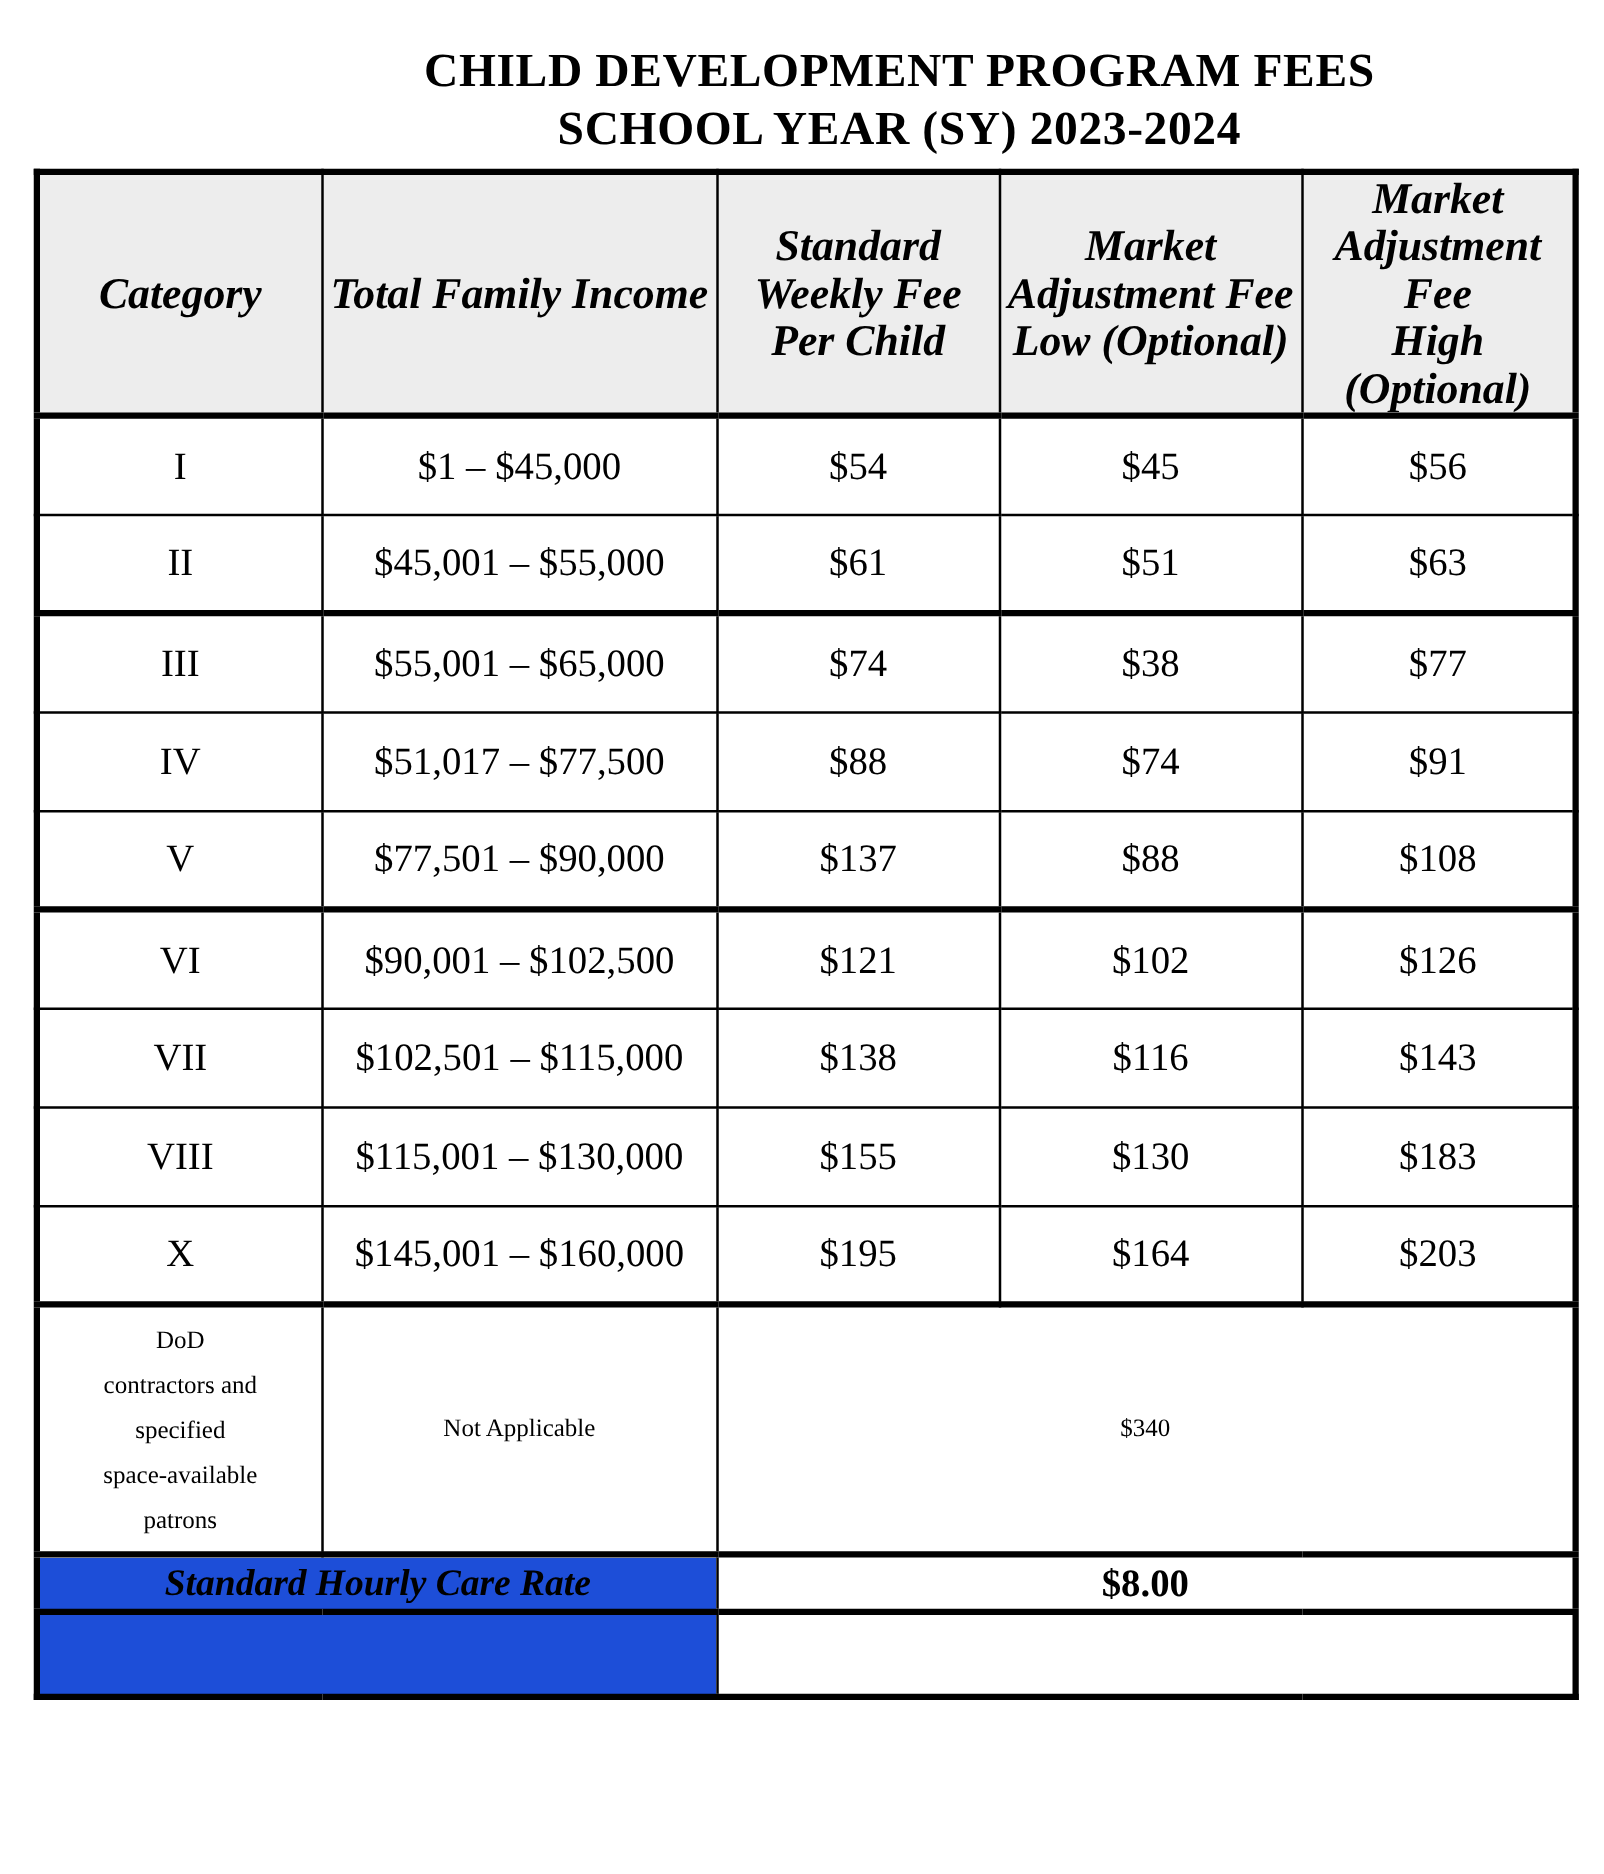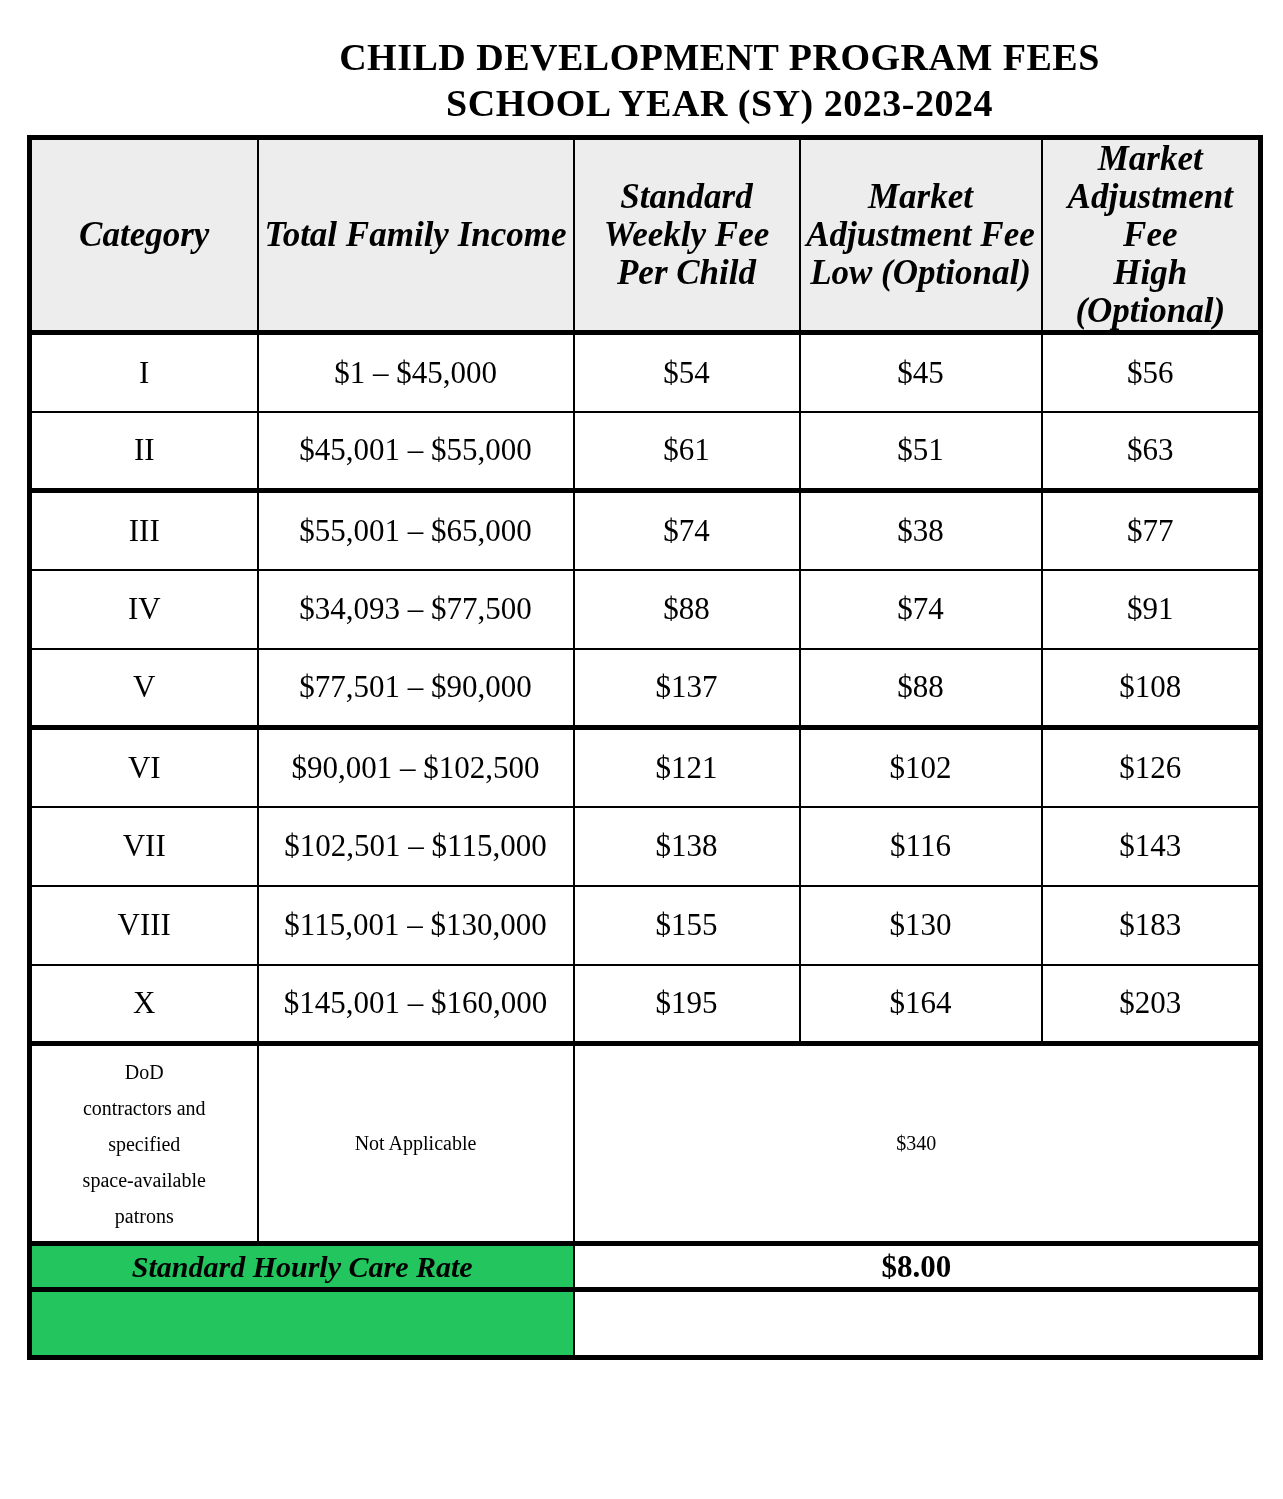--- a/index.html
+++ b/index.html
@@ -51,21 +51,21 @@
   tr.data-row { height: 79px; }
   tr.data-row td { font-size: 31px; }
   tr.thick-top td, tr.thick-top th { border-top-width: 5px; }
   tr.contractor-row { height: 200px; }
   tr.contractor-row td { font-size: 20px; }
   td.multiline {
     white-space: pre-line;
     line-height: 36px;
   }
   tr.hourly-row { height: 46px; }
-  td.gray-cell { background: #22c55e; }
+  td.gray-cell { background: #1d4ed8; }
   td.hourly-label {
     font-weight: bold;
     font-style: italic;
     font-size: 30px;
   }
   td.hourly-value {
     font-weight: bold;
     font-size: 31px;
     font-family: Liberation Serif, serif;
   }
@@ -118,21 +118,21 @@
     </tr>
     <tr class="data-row thick-top">
       <td>III</td>
       <td>$55,001 – $65,000</td>
       <td>$74</td>
       <td>$38</td>
       <td>$77</td>
     </tr>
     <tr class="data-row">
       <td>IV</td>
-      <td>$34,093 – $77,500</td>
+      <td>$51,017 – $77,500</td>
       <td>$88</td>
       <td>$74</td>
       <td>$91</td>
     </tr>
     <tr class="data-row">
       <td>V</td>
       <td>$77,501 – $90,000</td>
       <td>$137</td>
       <td>$88</td>
       <td>$108</td>

